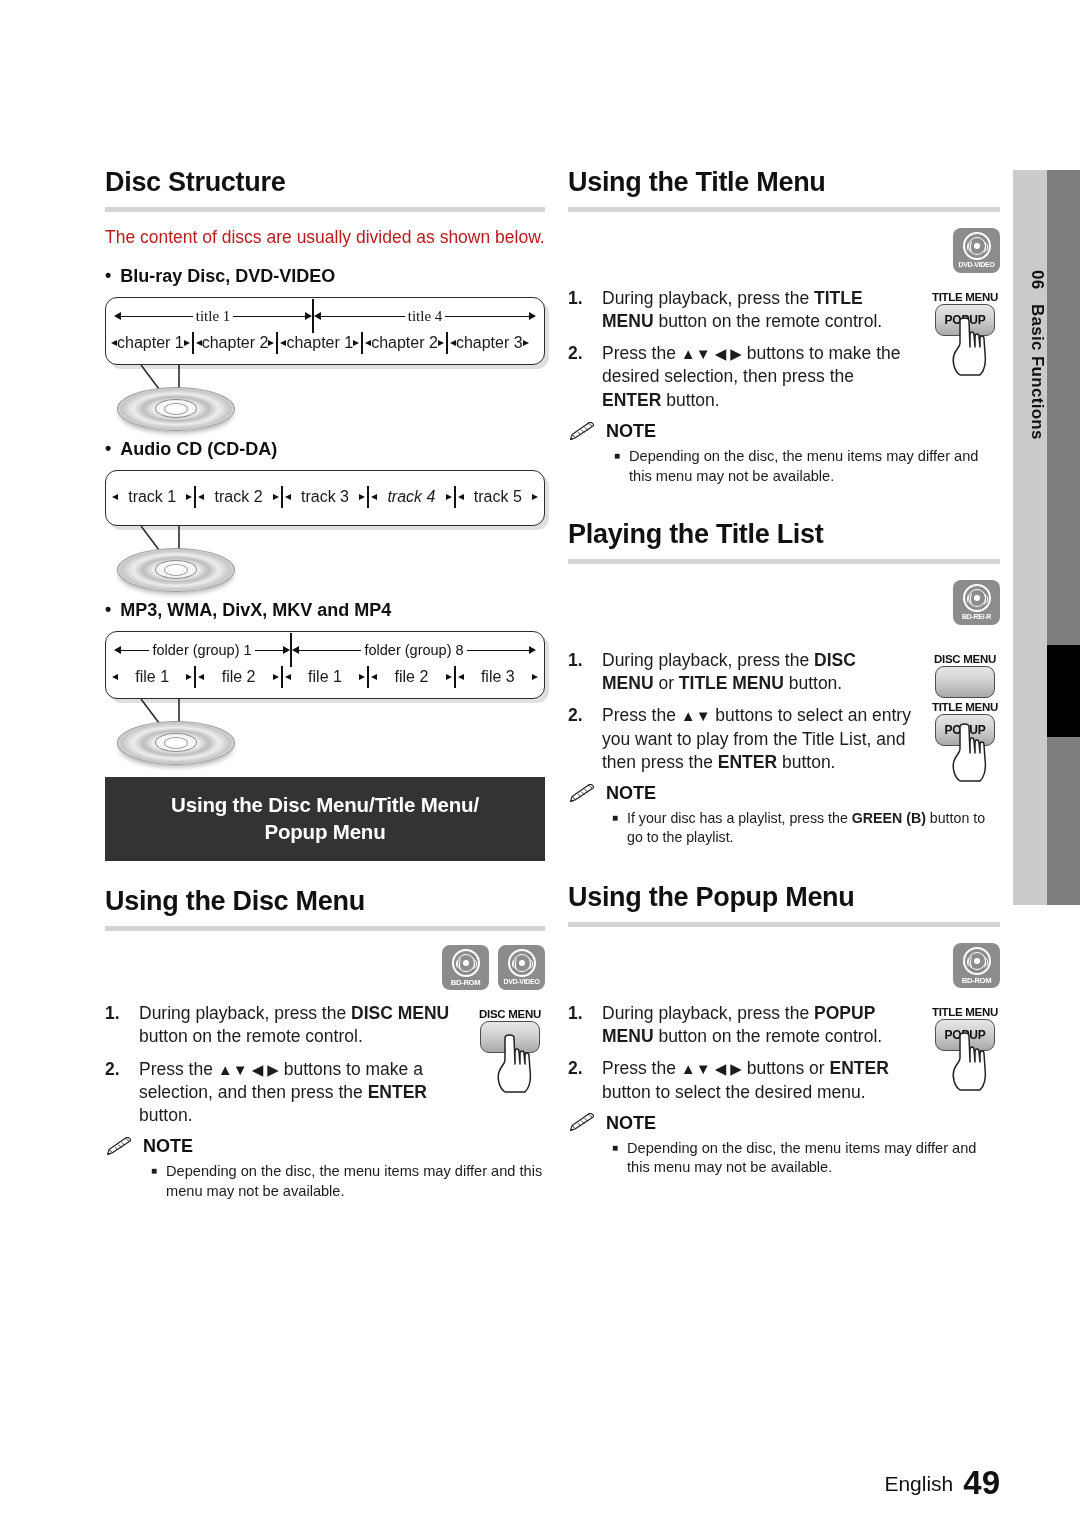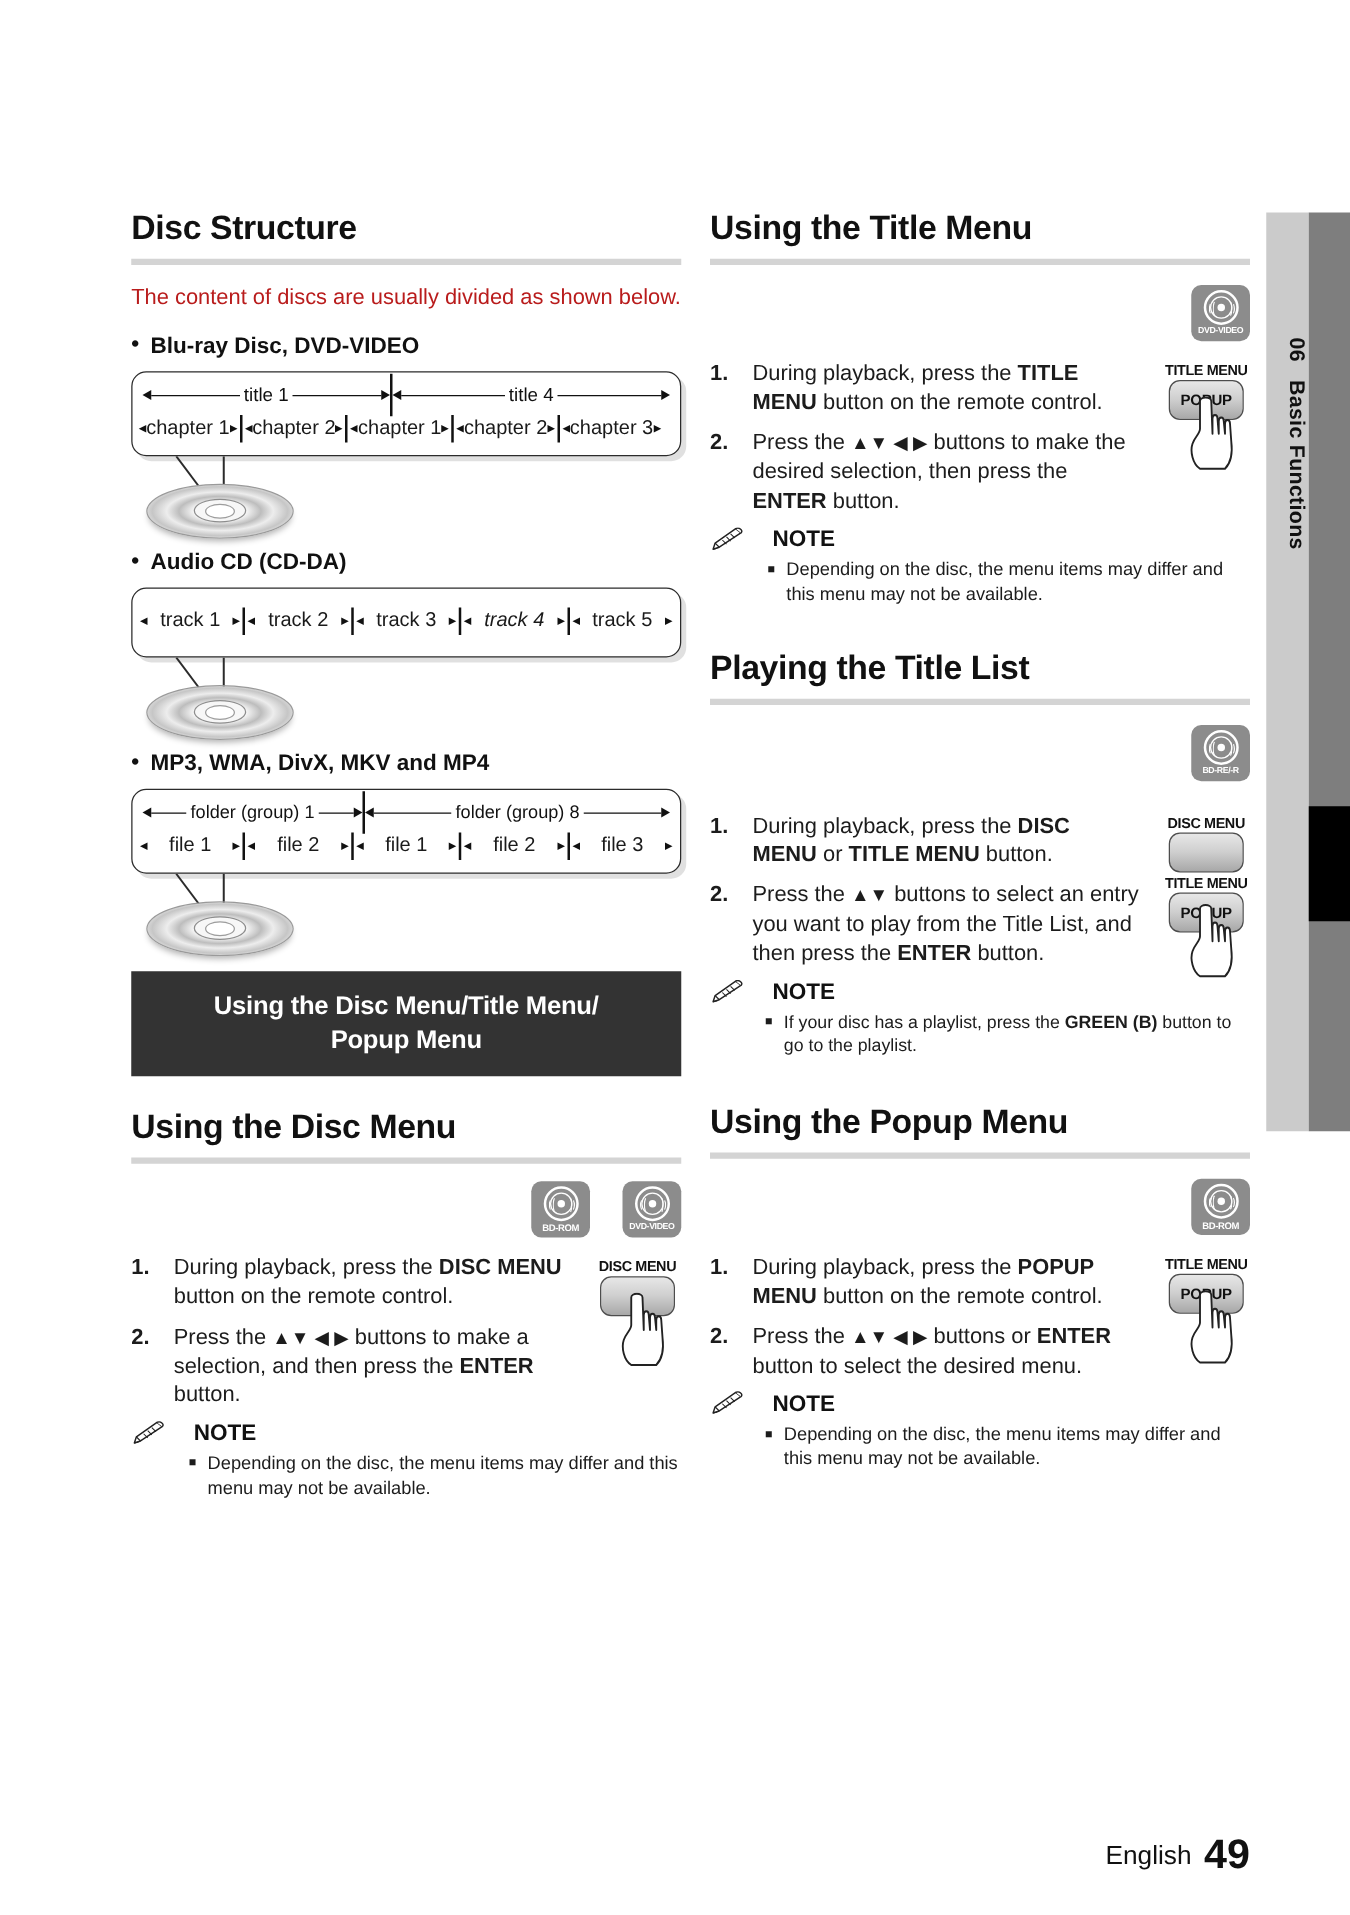--- a/index.html
+++ b/index.html
@@ -90,30 +90,30 @@
   
   .steps{margin-top:6px;}
   .step{display:flex;font-size:17.5px;line-height:1.33;margin-bottom:9px;color:#1c1c1c;}
   .step .num{width:34px;flex:0 0 34px;font-weight:bold;}
   .step .body{flex:1 1 auto;}
   .step b{font-weight:bold;}
   .arrows{font-size:15px;letter-spacing:0px;}
 
   
   .note{margin-top:4px;}
-  .note-hd{display:flex;align-items:center;gap:22px;font-size:18px;font-weight:bold;color:#111;}
+  .note-hd{display:flex;align-items:center;gap:10px;font-size:18px;font-weight:bold;color:#111;}
   .pencil{width:28px;height:20px;flex:0 0 28px;}
   .note-items{margin-top:5px;padding-left:46px;}
   .note-item{display:flex;gap:9px;font-size:14.6px;line-height:1.34;color:#1c1c1c;margin-bottom:3px;}
   .note-item .sq{font-size:10px;line-height:1.7;flex:0 0 auto;}
   .note-item .txt{flex:1 1 auto;}
   .note-item.narrow{font-size:14.2px;}
 
   
-  .badges{display:flex;gap:26px;justify-content:flex-end;align-items:flex-end;}
+  .badges{display:flex;gap:9px;justify-content:flex-end;align-items:flex-end;}
   .badge{
     width:47px;height:45px;border-radius:8px;background:#8c8c8c;
     display:flex;flex-direction:column;align-items:center;justify-content:flex-start;
     padding-top:4px;box-sizing:border-box;
   }
   .badge .sym{width:28px;height:28px;position:relative;}
   .badge .sym .ring{
     position:absolute;inset:0;border-radius:50%;border:2px solid #fff;
   }
   .badge .sym .ring2{position:absolute;left:5px;top:5px;right:5px;bottom:5px;border-radius:50%;border:1.5px solid #fff;}
@@ -165,21 +165,21 @@
     <div class="rule"></div>
     <p class="intro">The content of discs are usually divided as shown below.</p>
 
     <div class="bullet-hd">
       <span class="dot">•</span>
       <span>Blu-ray Disc, DVD-VIDEO</span>
     </div>
 
     <div class="diagram" style="height:66px;">
 
-      <div class="diag-row" style="position:absolute;left:8px;right:8px;top:7px;height:22px;">
+      <div class="diag-row" style="position:absolute;left:8px;right:8px;top:7px;height:22px;font-family:Liberation Serif, serif;">
         <div class="seg" style="width:198px;">
           <span class="ahead-l"></span>
           <span class="aline"></span>
           <span class="lbl">title 1</span>
           <span class="aline"></span>
           <span class="ahead-r"></span>
         </div>
         <div class="vbar" style="height:34px;margin-top:0;"></div>
         <div class="seg" style="flex:1 1 auto;">
           <span class="ahead-l"></span>

